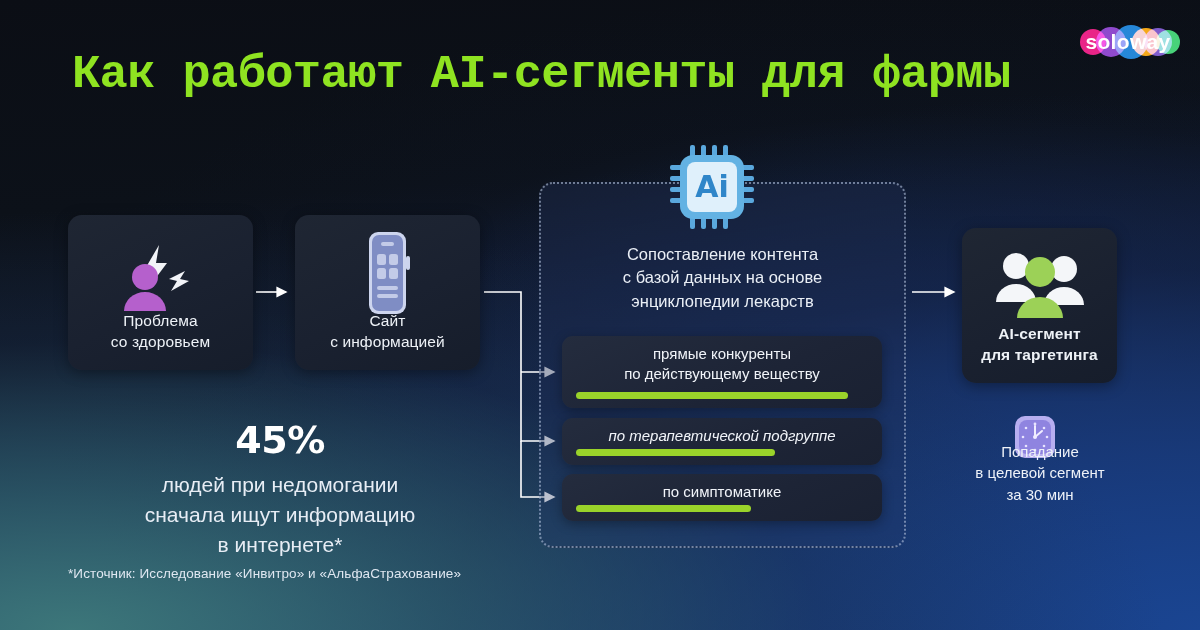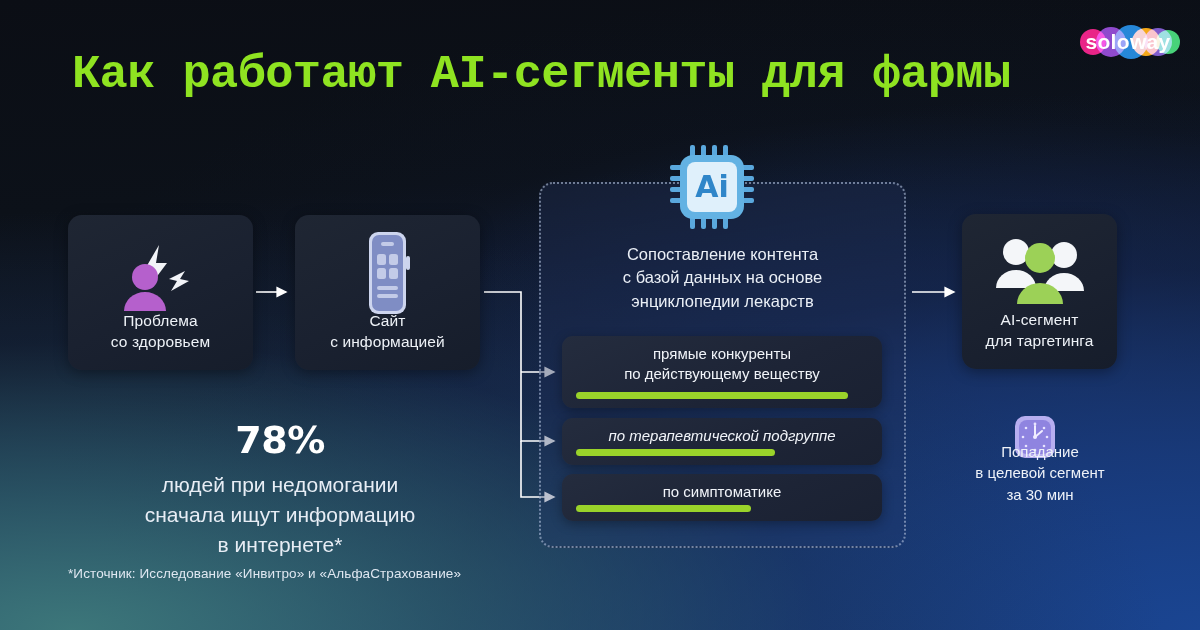--- a/index.html
+++ b/index.html
@@ -45,21 +45,21 @@
     border-radius:14px;
     display:flex; flex-direction:column; align-items:center; justify-content:flex-end;
     box-shadow:0 3px 14px rgba(0,0,0,.35);
   }
   .card .cap {
     font-size:15.5px; line-height:1.32; color:#eef2f7; text-align:center;
     letter-spacing:.1px; padding-bottom:18px;
   }
   #card-problem { left:68px;  top:215px; width:185px; height:155px; }
   #card-site    { left:295px; top:215px; width:185px; height:155px; }
-  #card-segment { left:962px; top:214px; width:155px; height:155px; }
+  #card-segment { left:962px; top:228px; width:155px; height:155px;font-weight:bold; }
 
   .card-icon { position:absolute; top:18px; left:0; right:0; height:80px;
                display:flex; align-items:center; justify-content:center; }
 
   
   #panel {
     position:absolute; left:539px; top:182px; width:367px; height:366px;
     border:2px dotted rgba(190,205,230,.55); border-radius:14px;
     background:linear-gradient(170deg, rgba(28,40,70,.55) 0%, rgba(30,48,92,.35) 60%, rgba(34,58,112,.22) 100%);
   }
@@ -216,21 +216,21 @@
         <circle cx="74" cy="23" r="13" fill="#f4f6f9"></circle>
         <path d="M54 59 a20 18 0 0 1 40 0 z" fill="#f4f6f9"></path>
         <circle cx="50" cy="26" r="15" fill="#9cd157"></circle>
         <path d="M27 72 a23 21 0 0 1 46 0 z" fill="#9cd157"></path>
       </svg>
     </div>
     <div class="cap">AI-сегмент<br>для таргетинга</div>
   </div>
 
   <div id="stat">
-    <div class="big">78%</div>
+    <div class="big">45%</div>
     <div class="sub">людей при недомогании<br>сначала ищут информацию<br>в интернете*</div>
   </div>
 
   <div id="clock">
     <svg width="44" height="50" viewBox="0 0 44 50">
       <rect x="2" y="4" width="40" height="42" rx="10" fill="#b7aef0"></rect>
       <rect x="6" y="8" width="32" height="34" rx="8" fill="#8f84e0"></rect>
       <g fill="#e8e4ff">
         <circle cx="22" cy="12" r="1.4"></circle>
           <circle cx="31" cy="16" r="1.3"></circle>

